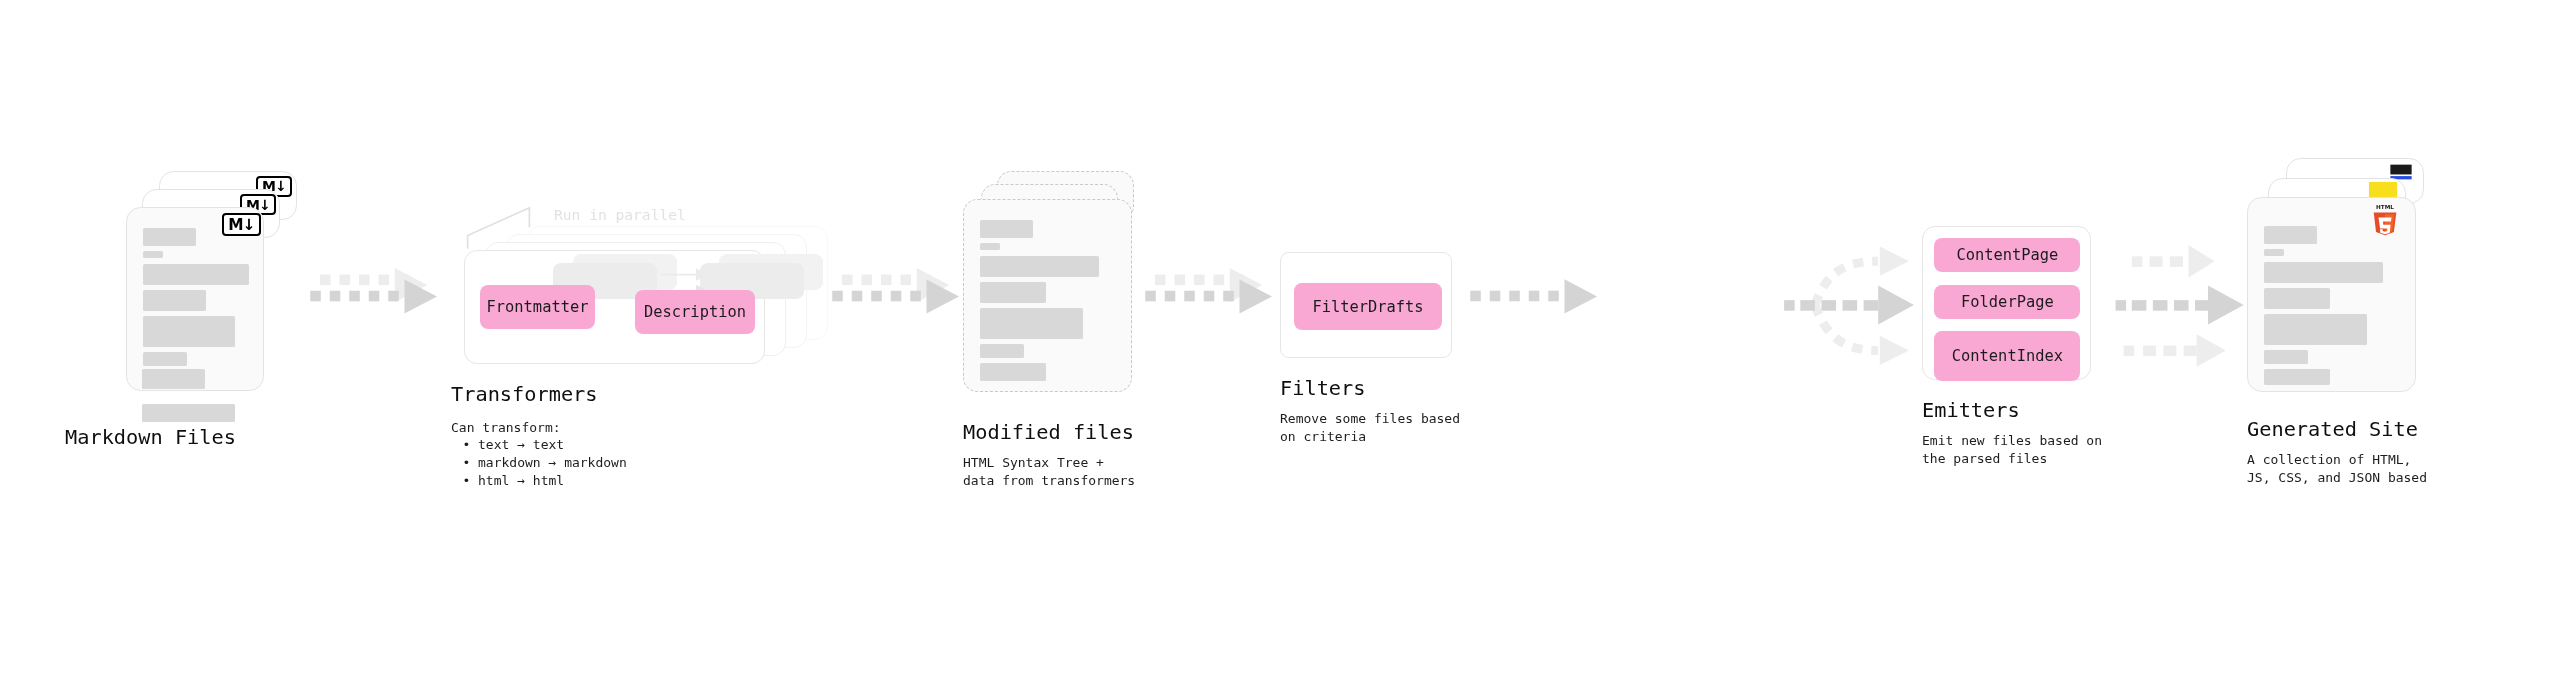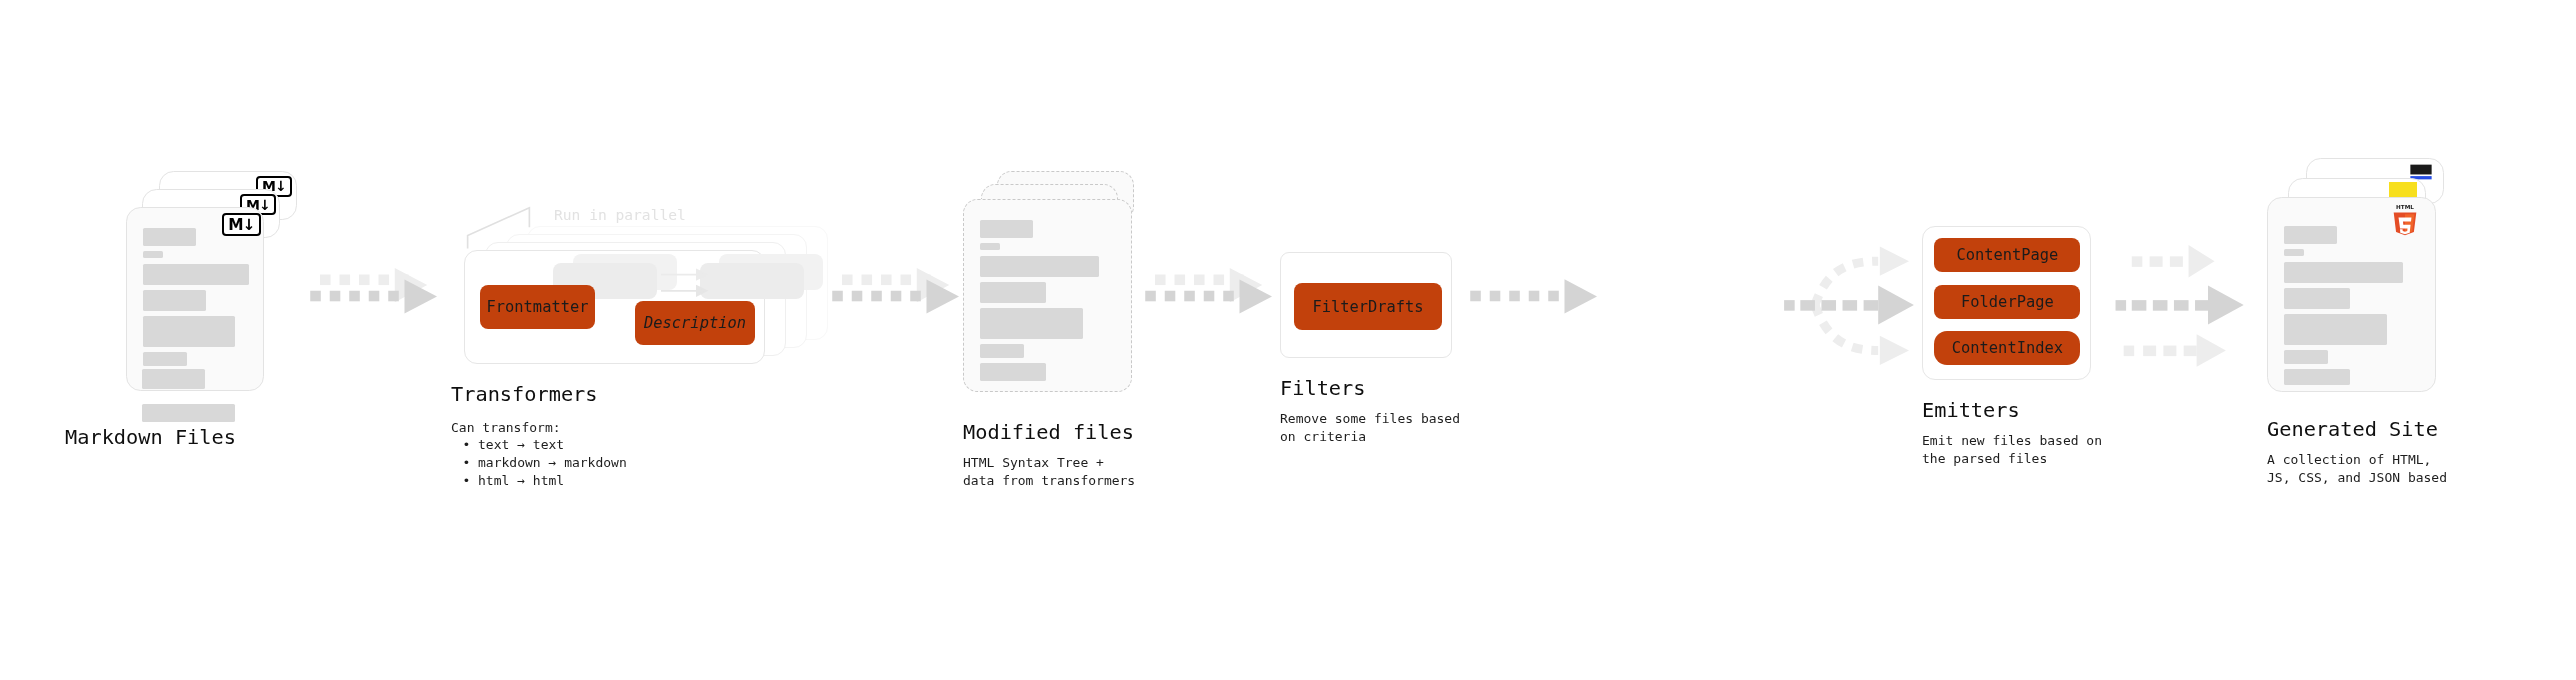--- a/index.html
+++ b/index.html
@@ -86,21 +86,21 @@
     border-radius: 13px;
     box-sizing: border-box;
   }
   .box.faint-1 { border-color: #efefef; }
   .box.faint-2 { border-color: #f4f4f4; }
   .box.faint-3 { border-color: #f8f8f8; }
 
   
   .pill {
     position: absolute;
-    background: #c2410c;
+    background: #f9a8d4;
     border-radius: 8.1px;
     display: flex;
     align-items: center;
     justify-content: center;
     color: #1b1b1b;
     font-family: "DejaVu Sans Mono", "Liberation Mono", monospace;
     font-size: 15.4px;
     white-space: nowrap;
     box-sizing: border-box;
   }
@@ -227,21 +227,21 @@
         <line x1="0" y1="28" x2="46" y2="28"></line>
           <polygon points="44,22 56,28 44,34"></polygon>
       </g>
       <g stroke="#d6d6d6" stroke-width="2" fill="#d6d6d6">
         <line x1="0" y1="50" x2="50" y2="50"></line>
           <polygon points="48,44 60,50 48,56"></polygon>
       </g>
     </svg>
 
     <div class="pill" style="left:29px; top:98px; width:115px; height:44px;">Frontmatter</div>
-    <div class="pill" style="left:184px; top:114px; width:120px; height:44px;font-style:italic;">Description</div>
+    <div class="pill" style="left:184px; top:103px; width:120px; height:44px;">Description</div>
 
     <div class="caption-title" style="left:0px; top:195px;">Transformers</div>
     <div class="caption-desc" style="left:0px; top:232px;">Can transform:</div>
     <div class="bullets" style="left:11.4px; top:249px;">• text → text</div>
     <div class="bullets" style="left:11.4px; top:267px;">• markdown → markdown</div>
     <div class="bullets" style="left:11.4px; top:285px;">• html → html</div>
   </div>
 
   <svg class="arrow-svg" style="left:829px; top:268px;" width="130" height="65" viewBox="0 0 160 80">
     <g fill="#ededed">
@@ -344,21 +344,21 @@
       <rect x="82" y="84" width="18" height="13"></rect>
       <rect x="108" y="84" width="18" height="13"></rect>
       <polygon points="126,66 170,90 126,114"></polygon>
     </g>
   </svg>
 
   <div class="node" style="left:1922px; top:226px;">
     <div class="box" style="left:0px; top:0px; width:169px; height:154px;">
       <div class="pill" style="left:11.4px; top:11.4px; width:146px; height:34px;">ContentPage</div>
       <div class="pill" style="left:11.4px; top:58px; width:146px; height:34px;">FolderPage</div>
-      <div class="pill" style="left:11.4px; top:104px; width:146px; height:34px;border-radius:13px;">ContentIndex</div>
+      <div class="pill" style="left:11.4px; top:104px; width:146px; height:50px;">ContentIndex</div>
     </div>
     <div class="caption-title" style="left:0px; top:172px;">Emitters</div>
     <div class="caption-desc" style="left:0px; top:206px;">Emit new files based on
 the parsed files</div>
   </div>
 
   <svg class="arrow-svg" style="left:2109px; top:232px;" width="138" height="146" viewBox="0 0 170 180">
     <g fill="#ededed">
       <rect x="28" y="30" width="13" height="13"></rect>
       <rect x="50" y="30" width="16" height="13"></rect>
@@ -376,21 +376,21 @@
     </g>
     <g fill="#ededed">
       <rect x="18" y="140" width="13" height="13"></rect>
       <rect x="42" y="140" width="16" height="13"></rect>
       <rect x="67" y="140" width="16" height="13"></rect>
       <rect x="92" y="140" width="16" height="13"></rect>
       <polygon points="108,126 144,146 108,166"></polygon>
     </g>
   </svg>
 
-  <div class="node" style="left:2247px; top:158px;margin-left:20px;">
+  <div class="node" style="left:2247px; top:158px;">
     <div class="stack" style="width:187px; height:236px;">
 
       <div class="doc-card ghost" style="left:39px; top:0px; width:138px; height:46px;"></div>
       <svg class="badge-css3" style="left:140px; top:4.9px;" width="28" height="18" viewBox="0 0 34 22">
         <rect x="4" y="2" width="26" height="12" fill="#1a1a1a"></rect>
         <rect x="4" y="16" width="26" height="4" fill="#264de4"></rect>
       </svg>
 
       <div class="doc-card ghost" style="left:21px; top:19.5px; width:138px; height:46px;"></div>
       <div class="badge-js" style="left:122px; top:24.4px; width:28px; height:18px;"></div>

